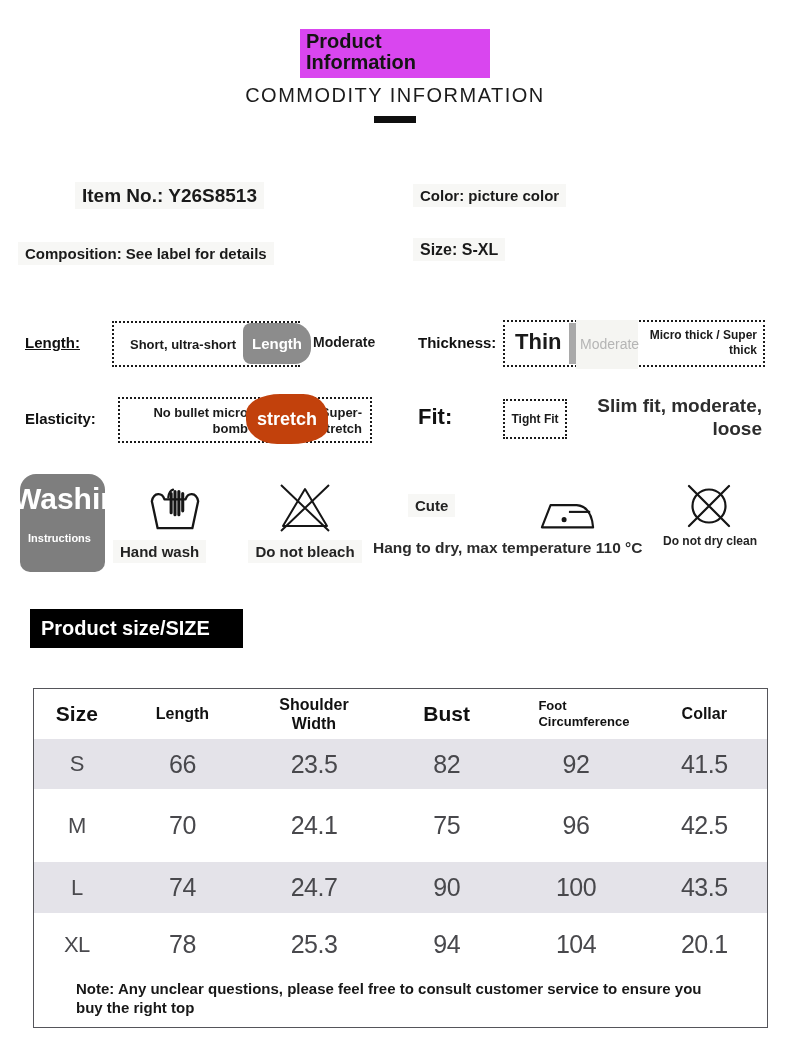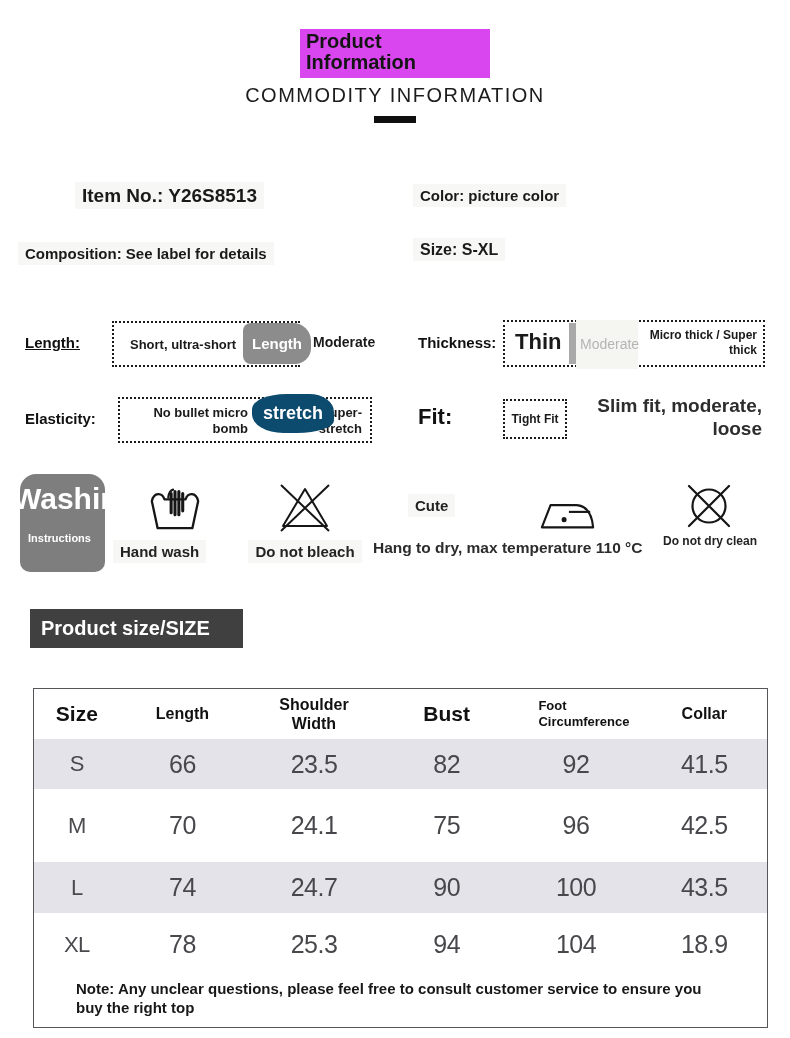--- a/index.html
+++ b/index.html
@@ -39,21 +39,21 @@
   .thk-box { left:503px; top:320px; width:262px; height:47px; }
   .thk-sel { position:absolute; left:10px; top:7px; font-size:22px; font-weight:700; }
   .thk-bar { position:absolute; left:64px; top:1px; width:7px; height:41px; background:#a9a9a9; }
   .thk-patch { position:absolute; left:71px; top:-2px; width:62px; height:49px; background:#f5f5f2; }
   .thk-mid { position:absolute; left:75px; top:14px; font-size:14px; font-weight:400; color:#b5b5b5; }
   .thk-right { position:absolute; right:6px; top:6px; width:114px; text-align:right; font-size:12px; font-weight:700; line-height:15px; }
 
   .ela-label { left:25px; top:410px; }
   .ela-box { left:118px; top:397px; width:254px; height:46px; }
   .ela-left { position:absolute; left:16px; top:6px; width:112px; text-align:right; font-size:13px; font-weight:700; line-height:16px; }
-  .ela-blob { left:252px; top:394px; width:82px; height:39px; background:#0c4a6e;
+  .ela-blob { left:246px; top:394px; width:82px; height:50px; background:#c2410c;
     border-radius:42% 30% 45% 38% / 38% 46% 32% 48%; color:#fff; font-size:18px; font-weight:700;
     display:flex; align-items:center; justify-content:center; }
   .ela-right { position:absolute; right:8px; top:6px; width:60px; text-align:right; font-size:13px; font-weight:700; line-height:16px; }
 
   .fit-label { left:418px; top:404px; font-size:22px; }
   .fit-box { left:503px; top:399px; width:64px; height:40px; display:flex; align-items:center; justify-content:center; }
   .fit-sel { font-size:12px; font-weight:700; }
   .fit-right { left:560px; top:394px; width:202px; text-align:right; font-size:19px; font-weight:700; line-height:23px; color:#2d2d2d; }
 
   
@@ -67,21 +67,21 @@
   .lb-handwash { left:113px; top:543px; width:124px; text-align:left; }
   .ic-bleach { left:277px; top:477px; }
   .lb-bleach { left:240px; top:543px; width:130px; text-align:center; }
   .lb-cute { left:408px; top:497px; }
   .ic-iron { left:538px; top:483px; }
   .lb-iron { left:373px; top:538px; width:302px; font-size:15.5px; line-height:19px; color:#2c2c2c; }
   .ic-dryclean { left:681px; top:477px; }
   .lb-dryclean { left:663px; top:532px; width:94px; text-align:right; font-size:12px; line-height:18px; }
 
   
-  .size-banner { left:30px; top:609px; width:213px; height:39px; background:#404040;
+  .size-banner { left:30px; top:609px; width:213px; height:39px; background:#000000;
     color:#fff; font-size:20px; font-weight:700; padding:8px 0 0 11px; }
   .size-table { left:33px; top:688px; width:735px; height:340px; border:1px solid #55555a; background:#fff; }
   .trow { display:grid; grid-template-columns:11.7% 17.1% 18.8% 17.4% 17.9% 17.1%; align-items:center; }
   .trow.striped { background:#e4e3e9; }
   .th { height:50px; }
   .r0 { height:50px; } .r1 { height:73px; } .r2 { height:51px; } .r3 { height:63px; }
   .hc { text-align:center; font-weight:700; color:#111; }
   .hc-size { font-size:21px; }
   .hc-med { font-size:16px; }
   .hc-shoulder { font-size:16px; line-height:19px; }
@@ -215,19 +215,19 @@
       <div class="dc">100</div>
       <div class="dc">43.5</div>
     </div>
 
     <div class="trow r3">
       <div class="dc dc-size">XL</div>
       <div class="dc">78</div>
       <div class="dc">25.3</div>
       <div class="dc">94</div>
       <div class="dc">104</div>
-      <div class="dc">18.9</div>
+      <div class="dc">20.1</div>
     </div>
 
     <div class="tnote">Note: Any unclear questions, please feel free to consult customer service to ensure you buy the right top</div>
   </div>
 
 </div>
 
 </body></html>

